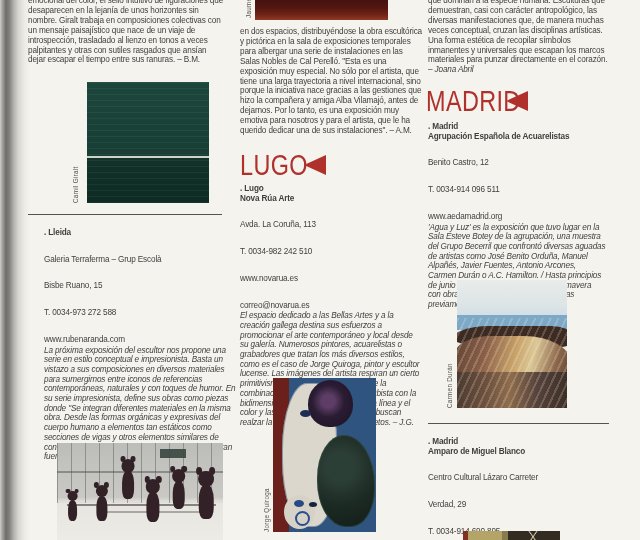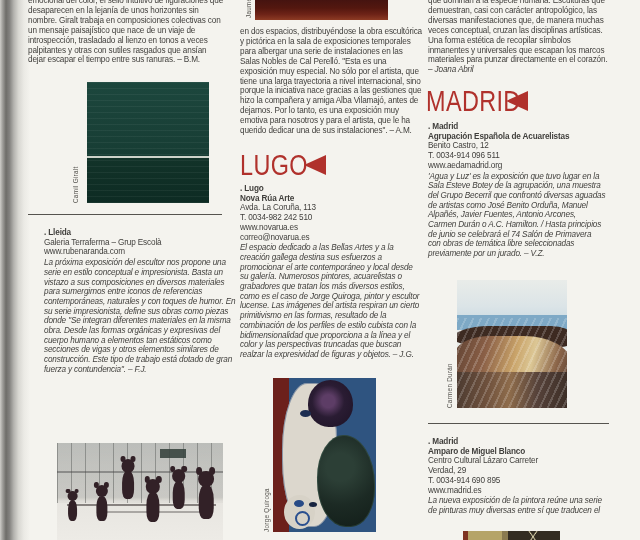--- a/index.html
+++ b/index.html
@@ -8,21 +8,21 @@
     position:relative;width:640px;height:540px;overflow:hidden;
     background:var(--paper);
     font-family:"Liberation Sans","DejaVu Sans",sans-serif;color:var(--ink);
   }
   
   .gutter{position:absolute;left:0;top:0;width:30px;height:100%;
     background:linear-gradient(90deg,#cfcec9 0,#a3a29e 8%,#6e6d69 20%,#848380 32%,#b4b3af 46%,#d8d7d2 62%,#ebeae5 80%,var(--paper) 100%);}
   .para{position:absolute;margin:0;font-size:8.2px;line-height:9.9px;letter-spacing:-0.15px;}
   .listing{position:absolute;font-size:8.2px;line-height:9.7px;letter-spacing:-0.15px;}
   .listing .city,.listing .name{display:block;font-weight:700;}
-  .listing .line{display:block;}
+  .listing .line{display:block;margin-top:17px;}
   .listing .body{margin:1px 4px 0 0;font-style:italic;}
   .rule{position:absolute;height:1px;background:#56544f;}
   .credit{position:absolute;writing-mode:vertical-rl;transform:rotate(180deg);
     font-size:6.3px;color:#55534e;letter-spacing:.3px;white-space:nowrap;}
   .section{position:absolute;color:var(--accent);height:26px;text-decoration:underline;}
   .section .label{display:inline-block;font-size:30px;line-height:26px;font-weight:500;
     transform:scaleX(.78);transform-origin:left center;letter-spacing:.5px;}
   .tri{position:absolute;top:3px;width:0;height:0;
     border-top:10px solid transparent;border-bottom:10px solid transparent;
     border-right:22px solid var(--accent);}
@@ -110,20 +110,22 @@
     <div class="bot"></div>
     <div class="streaks"></div>
   </figure>
   <div class="credit" style="left:72px;top:145px;height:58px">Camil Giralt</div>
 
   <div class="rule" style="left:28px;top:214px;width:194px"></div>
 
   <div class="listing" style="left:44px;top:228px;width:197px">
     <span class="city">. Lleida</span>
     <span class="line">Galeria Terraferma – Grup Escolà</span>
+    <span class="line">Bisbe Ruano, 15</span>
+    <span class="line">T. 0034-973 272 588</span>
     <span class="line">www.rubenaranda.com</span>
     <p class="body">La próxima exposición del escultor nos propone una serie en estilo conceptual e impresionista. Basta un vistazo a sus composiciones en diversos materiales para sumergirnos entre iconos de referencias contemporáneas, naturales y con toques de humor. En su serie impresionista, define sus obras como piezas donde "Se integran diferentes materiales en la misma obra. Desde las formas orgánicas y expresivas del cuerpo humano a elementos tan estáticos como secciones de vigas y otros elementos similares de construcción. Este tipo de trabajo está dotado de gran fuerza y contundencia". – F.J.</p>
   </div>
 
   <figure class="photo" style="left:57px;top:443px;width:166px;height:97px">
     <div class="glass"></div>
     <div class="transom"></div>
     <div class="sign"></div>
     <div class="bench"></div>
     <div class="bench2"></div>

